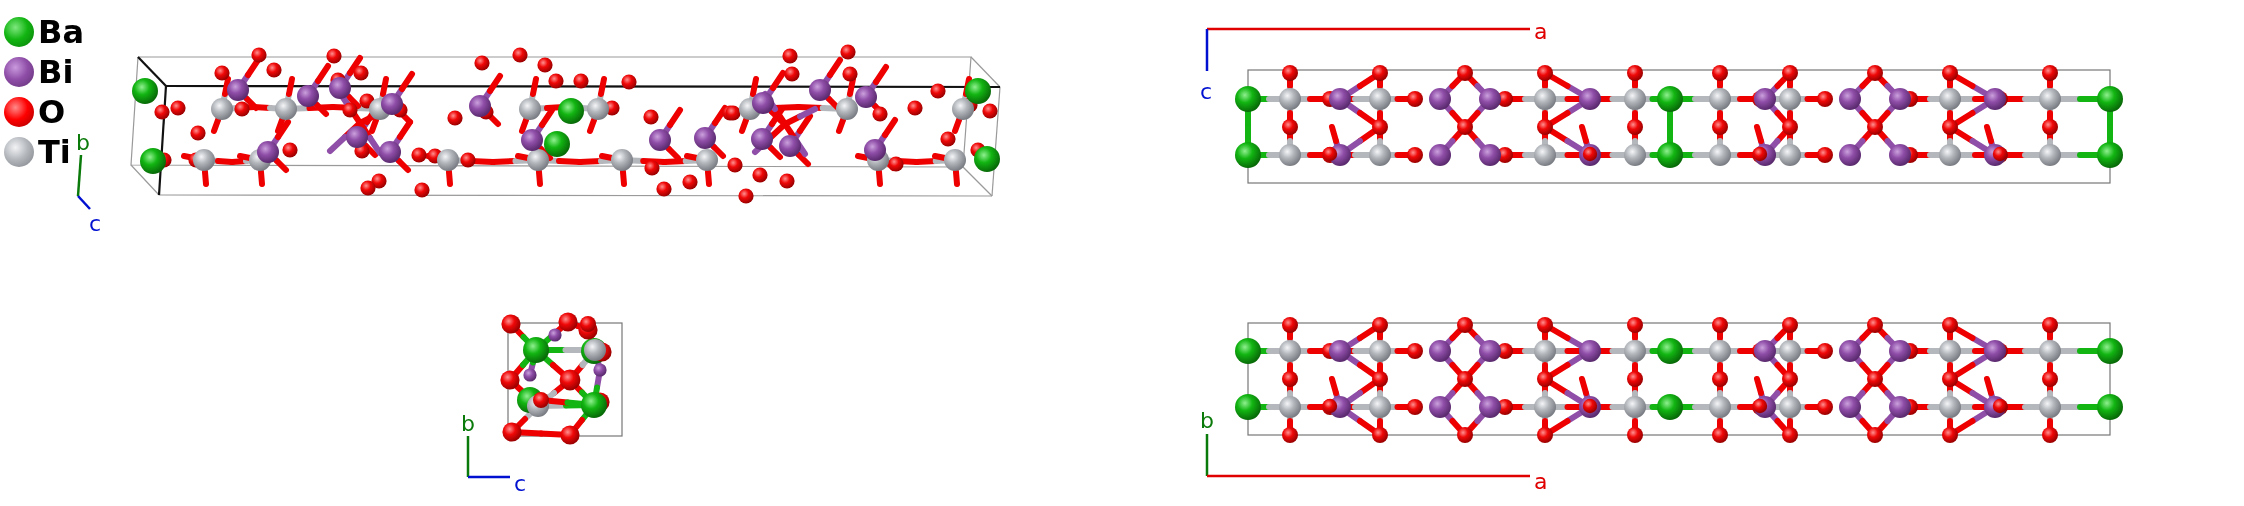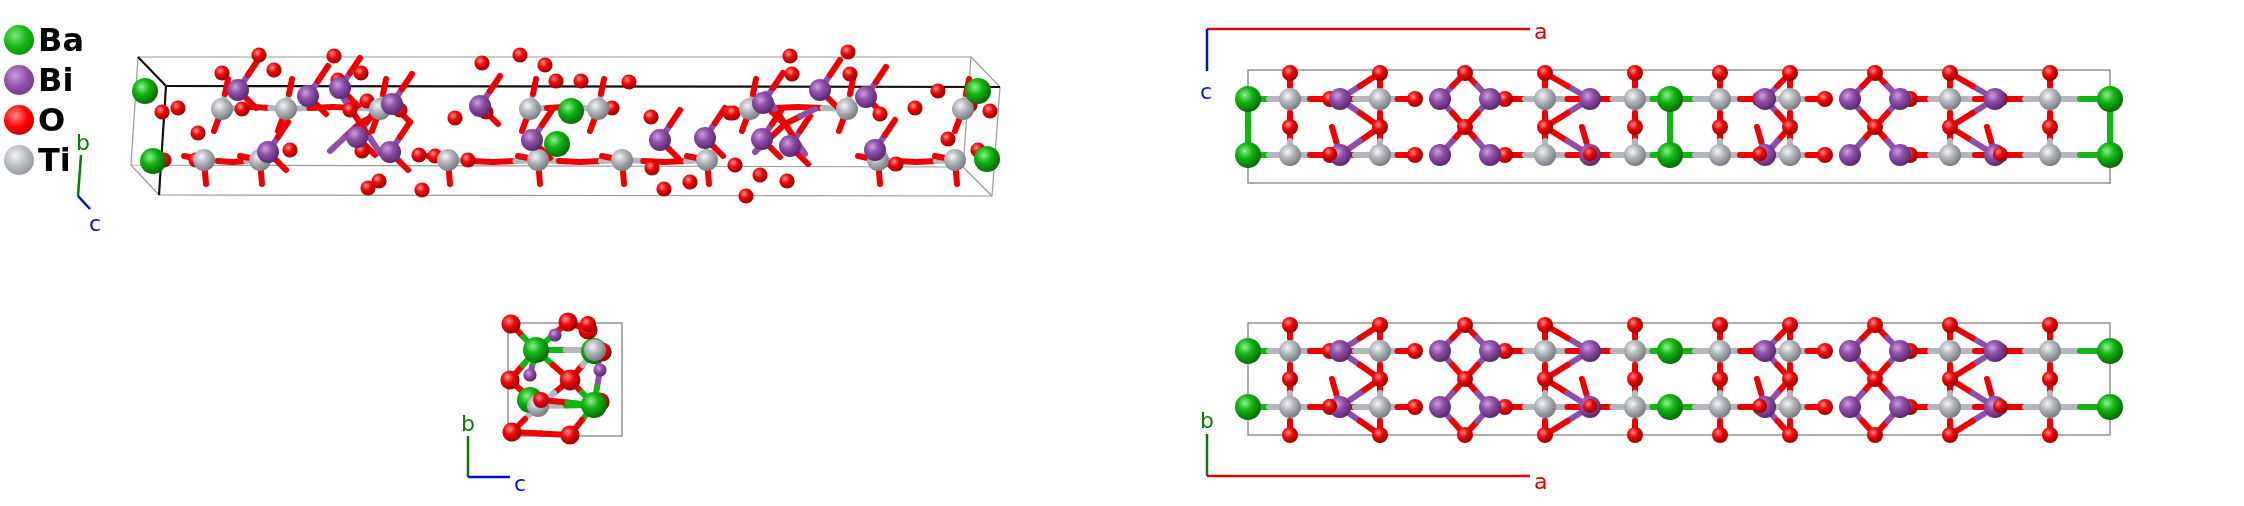--- a/index.html
+++ b/index.html
@@ -1,18 +1,18 @@
 <!DOCTYPE html>
 <html><head>
 <meta charset="utf-8">
 <style>
   html, body { margin: 0; padding: 0; background: #ffffff; }
   body { width: 2244px; height: 506px; position: relative; overflow: hidden; font-family: "DejaVu Sans", sans-serif; }
   #stage { position: absolute; left: 0; top: 0; width: 2244px; height: 506px; }
-  .legend { position: absolute; left: 4px; top: 20px; text-align: center; }
+  .legend { position: absolute; left: 4px; top: 12px; text-align: center; }
   .legend-item { display: flex; align-items: center; height: 40px; }
   .legend-swatch { width: 30px; height: 30px; border-radius: 50%; margin-right: 4px; }
   .legend-label { font-weight: bold; font-size: 32px; color: #000; line-height: 32px; }
   .axis-label { font-family: "DejaVu Sans", sans-serif; font-size: 22px; }
 </style>
 </head>
 <body>
 
 <div class="legend">
   <div class="legend-item">

